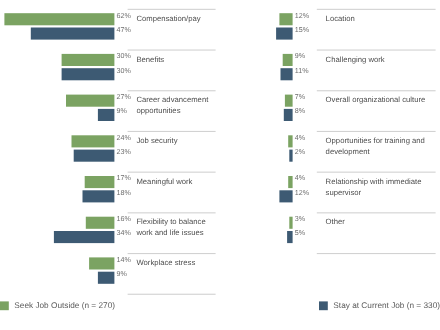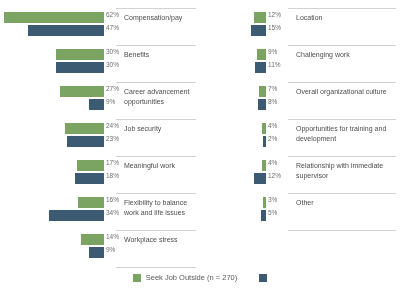--- a/index.html
+++ b/index.html
@@ -109,21 +109,21 @@
     left: 88px;
     right: 4px;
   }
 
   #legend {
     position: absolute;
     left: 0;
     right: 0;
     bottom: 18px;
     display: flex;
-    justify-content: center;
+    justify-content: space-between;
     align-items: center;
     gap: 22px;
   }
   .legend-item {
     display: flex;
     align-items: center;
     gap: 5px;
   }
   .legend-swatch {
     width: 8px;
@@ -332,16 +332,17 @@
       <div class="column-bottom-rule" style="top: 222px;"></div>
     </div>
 
   <div id="legend">
       <div class="legend-item">
         <span class="legend-swatch seek" style="background: rgb(123, 163, 98);"></span>
         <span class="legend-label">Seek Job Outside (n = 270)</span>
       </div>
       <div class="legend-item">
         <span class="legend-swatch stay" style="background: rgb(61, 90, 115);"></span>
+        <span class="legend-label">Stay at Current Job (n = 330)</span>
       </div>
     </div>
 
 </div>
 
 </body></html>

